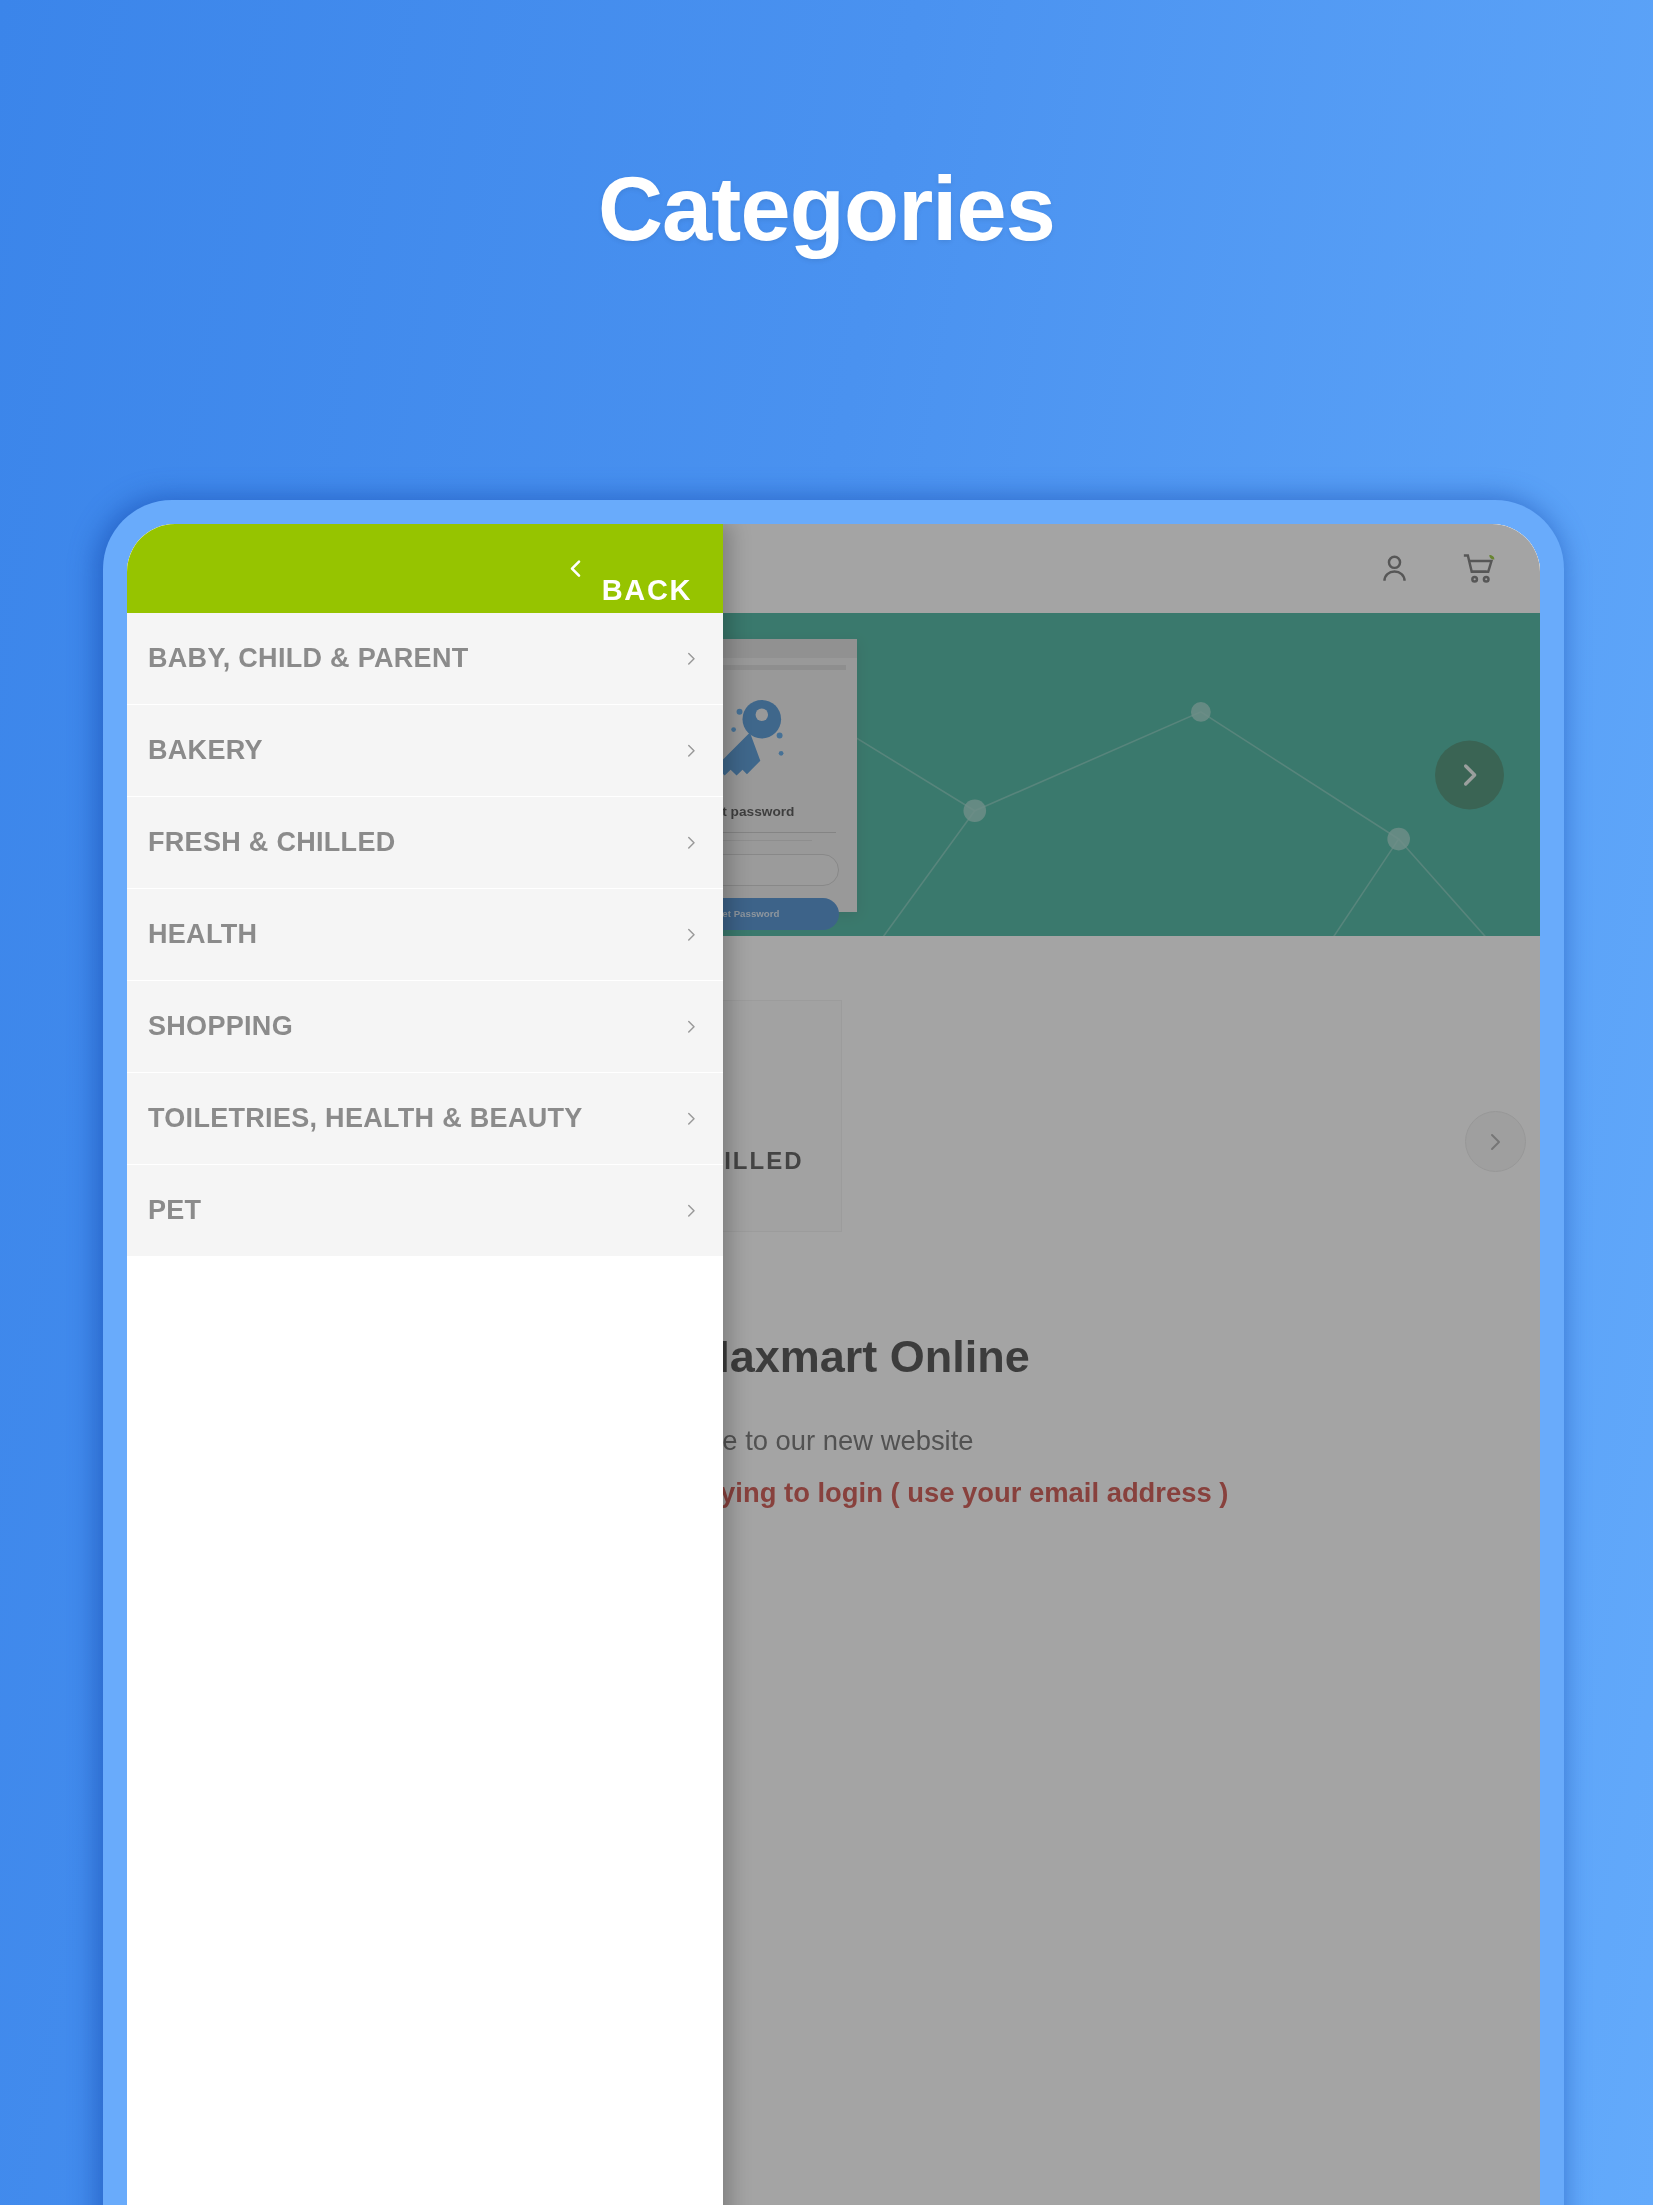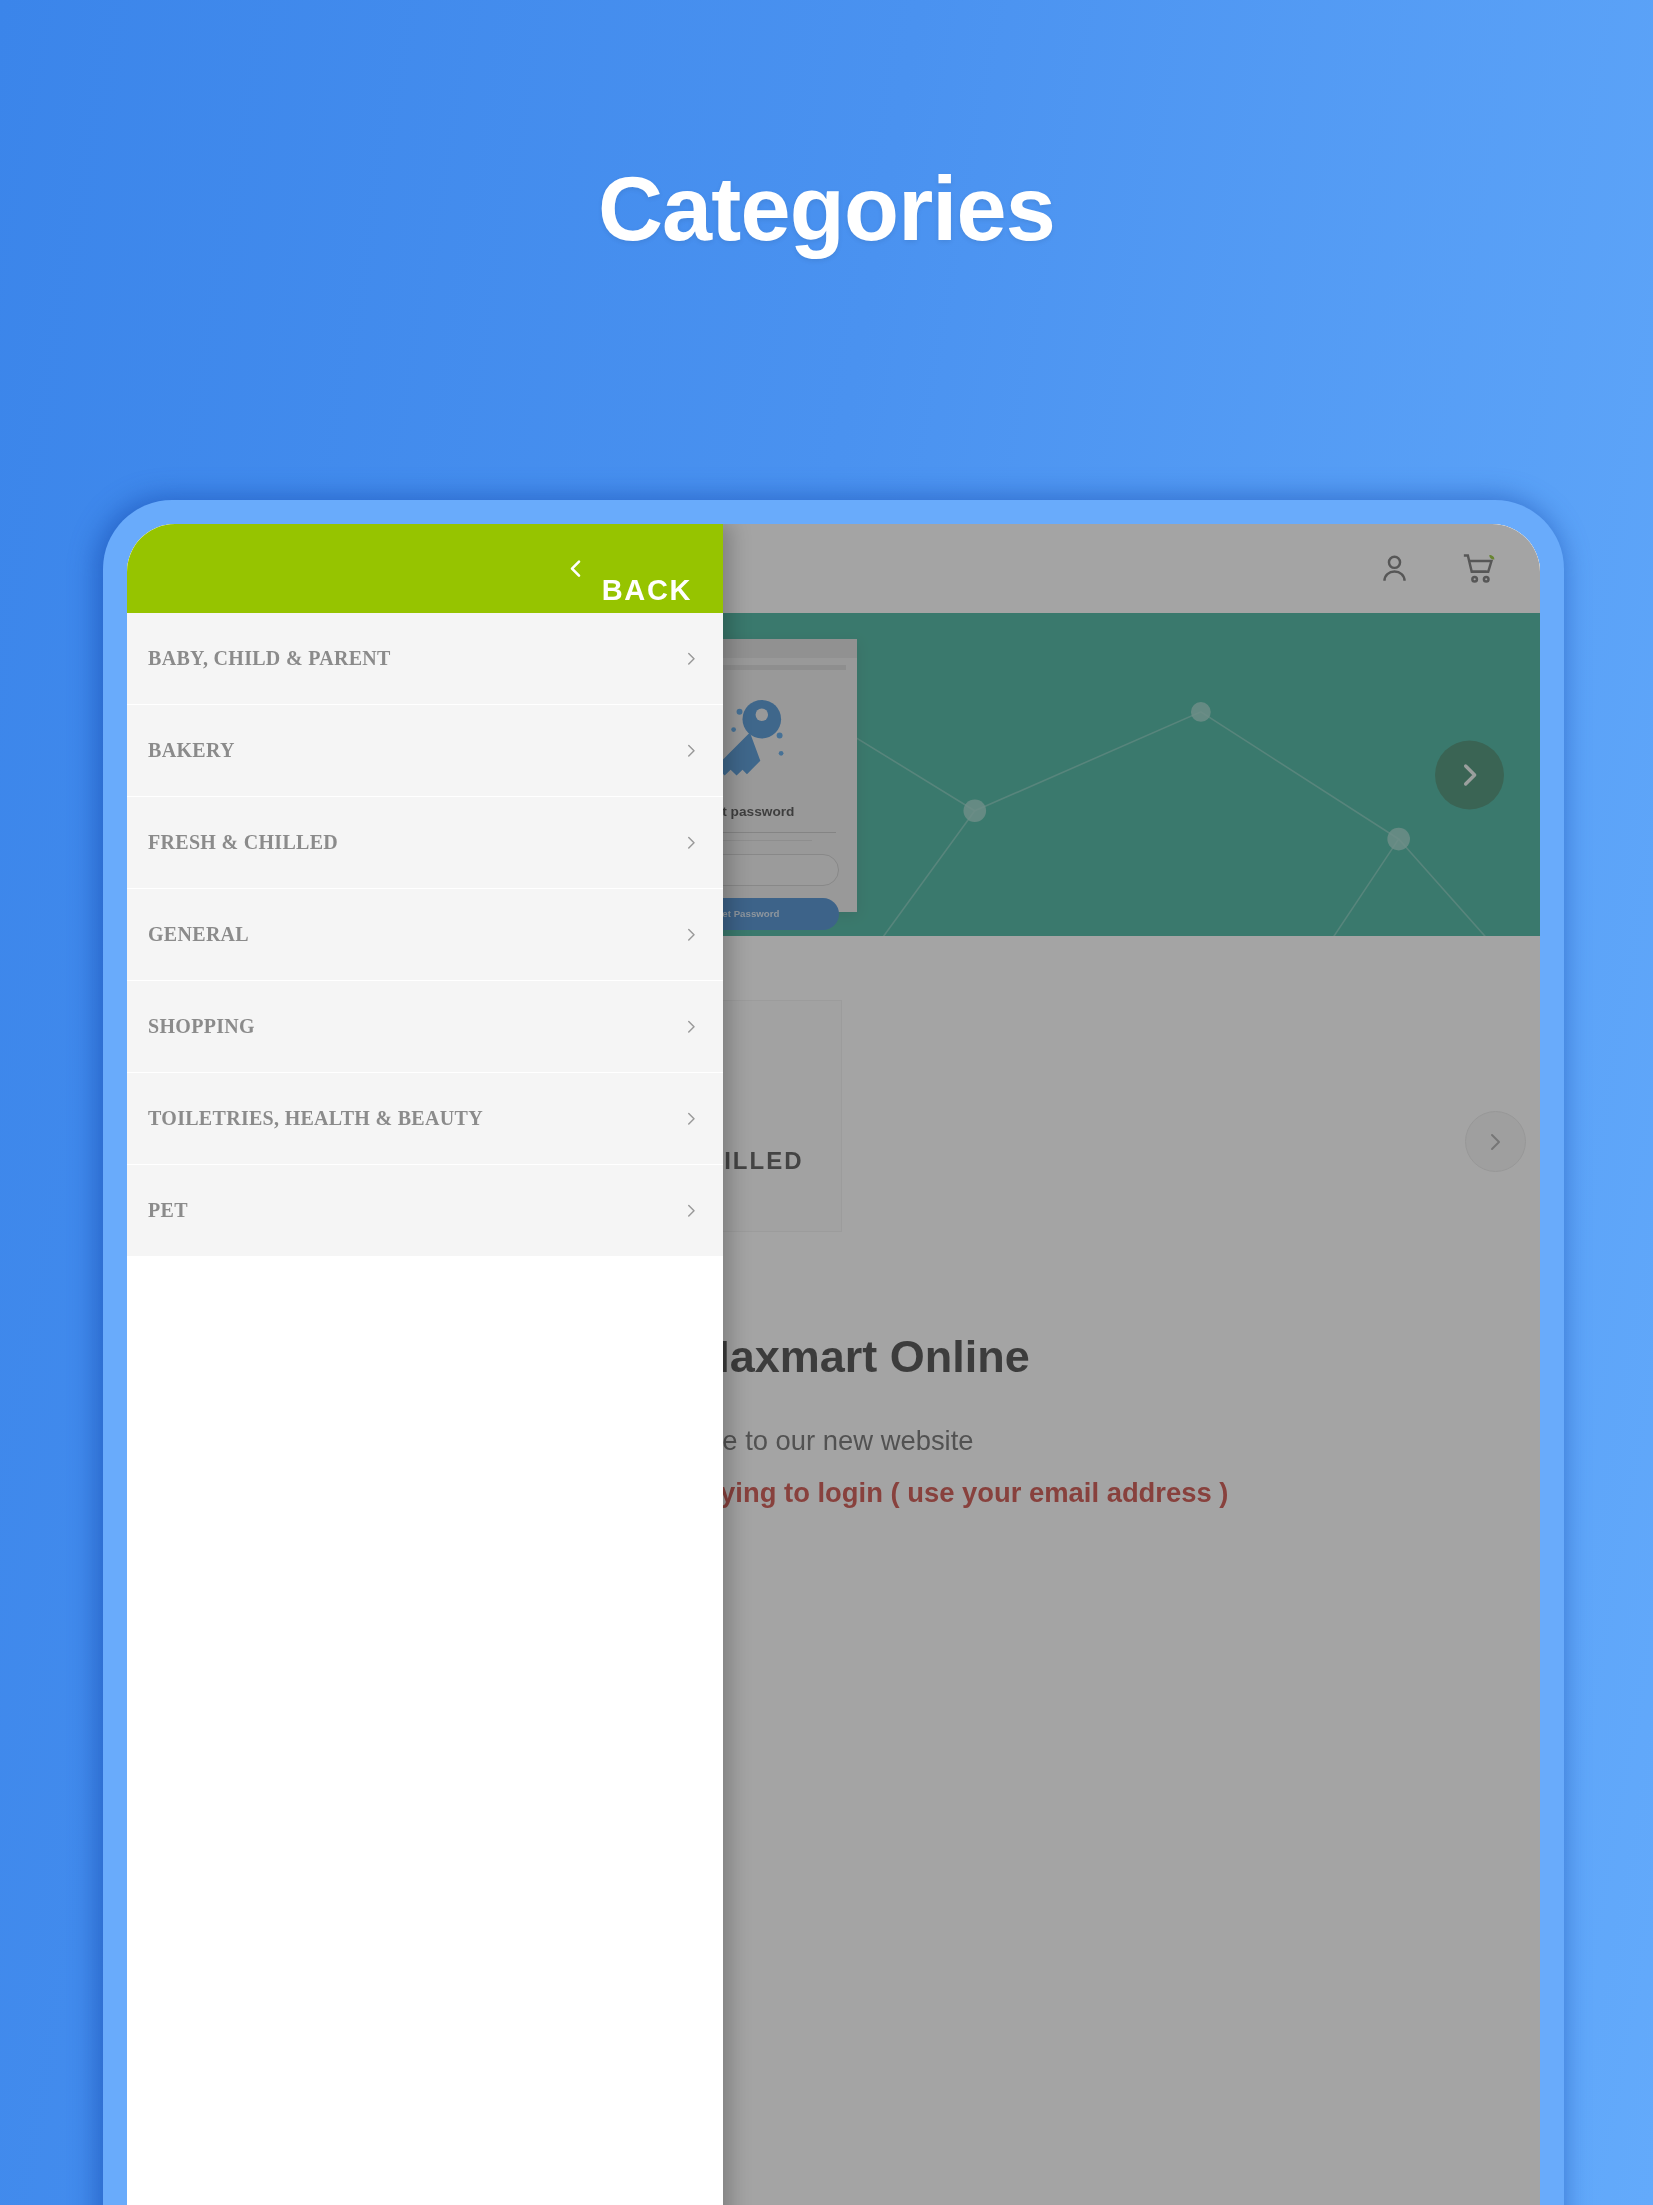--- a/index.html
+++ b/index.html
@@ -173,22 +173,22 @@
     color:#ffffff; font-size:29px; font-weight:bold; letter-spacing:1.6px;
     font-family:"Liberation Sans", sans-serif;
     margin-top:44px;
   }
   .drawer-list{ flex:1 1 auto; background:#ffffff; }
   .drawer-item{
     height:92px; background:#f5f5f5; border-bottom:1.6px solid #ffffff;
     display:flex; align-items:center; padding:0 22.6px 0 21px;
   }
   .drawer-item .label{
-    font-size:20px; font-weight:bold; color:#8b8b8b; letter-spacing:0.3px;
-    font-family:Liberation Serif, serif; white-space:nowrap;
+    font-size:27px; font-weight:bold; color:#8b8b8b; letter-spacing:0.3px;
+    font-family:Liberation Sans, sans-serif; white-space:nowrap;
   }
   .drawer-item .chev{ margin-left:auto; display:flex; align-items:center; }
   .drawer-item .chev svg{ width:18px; height:27.4px;}
 </style>
 </head>
 <body>
 
 <div class="page-title">Categories</div>
 
 <div class="phone-shadow"></div>
@@ -369,21 +369,21 @@
         </div>
         <div class="drawer-item">
           <span class="label">FRESH &amp; CHILLED</span>
           <span class="chev">
             <svg viewBox="0 0 24 24" fill="none" stroke="#9a9a9a" stroke-width="2" stroke-linecap="round" stroke-linejoin="round">
                 <path d="M9 5 L16 12 L9 19"></path>
               </svg>
           </span>
         </div>
         <div class="drawer-item">
-          <span class="label">GENERAL</span>
+          <span class="label">HEALTH</span>
           <span class="chev">
             <svg viewBox="0 0 24 24" fill="none" stroke="#9a9a9a" stroke-width="2" stroke-linecap="round" stroke-linejoin="round">
                 <path d="M9 5 L16 12 L9 19"></path>
               </svg>
           </span>
         </div>
         <div class="drawer-item">
           <span class="label">SHOPPING</span>
           <span class="chev">
             <svg viewBox="0 0 24 24" fill="none" stroke="#9a9a9a" stroke-width="2" stroke-linecap="round" stroke-linejoin="round">

